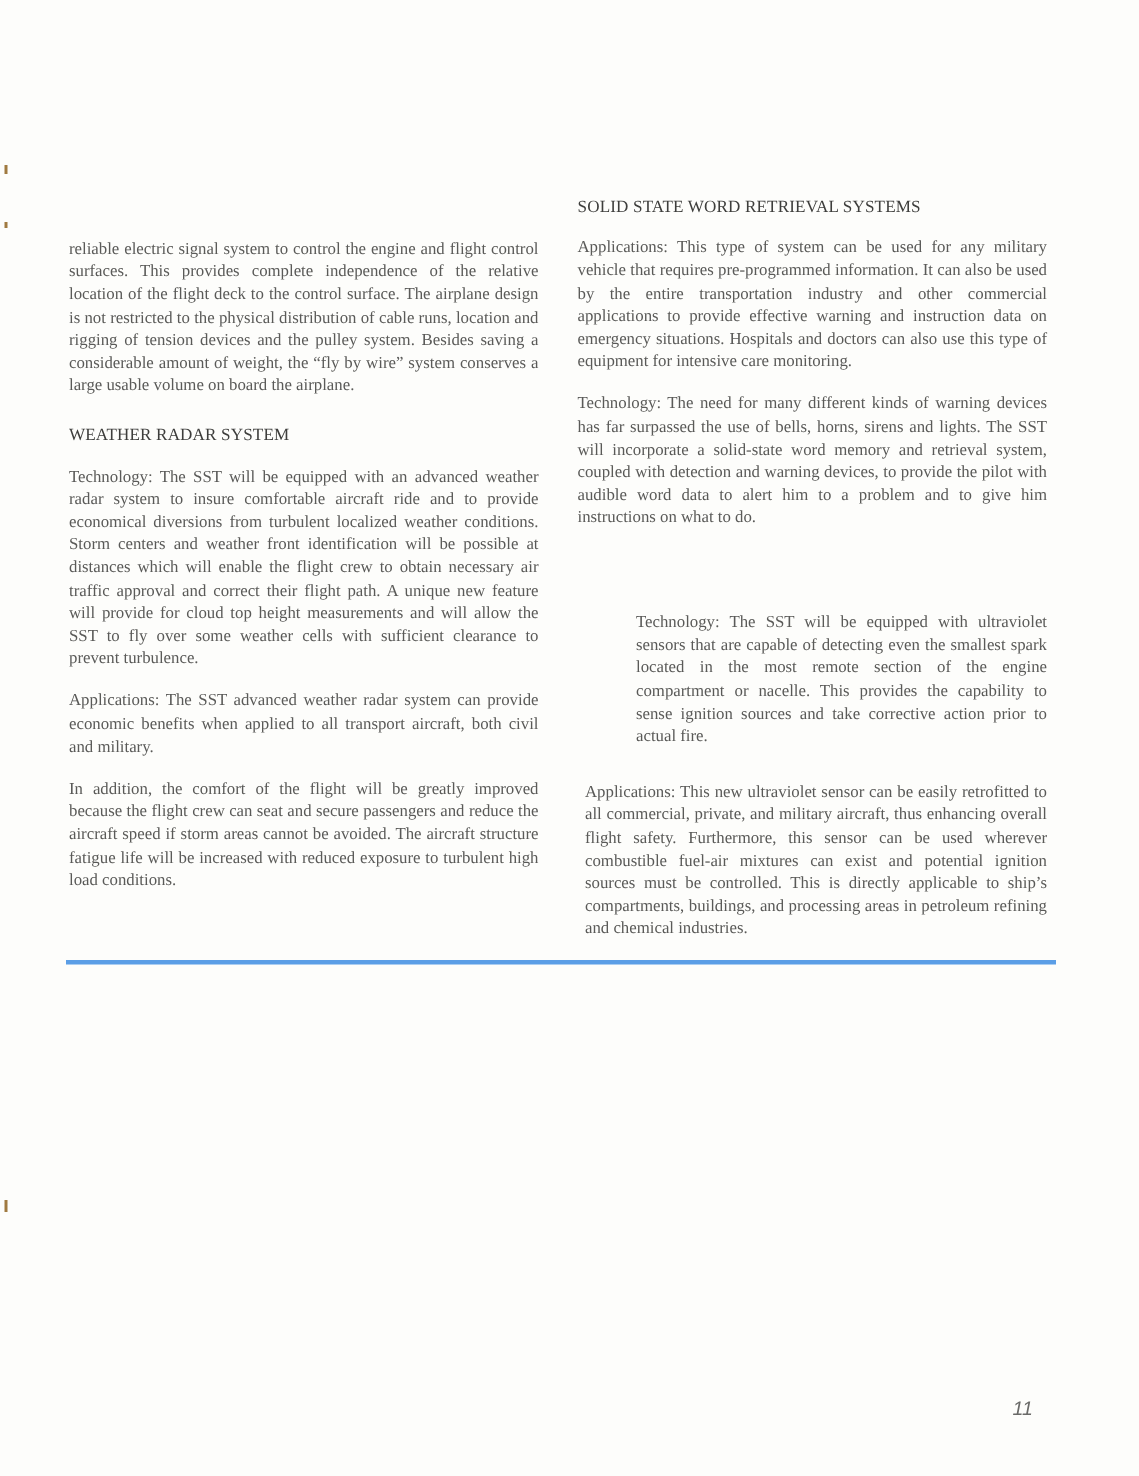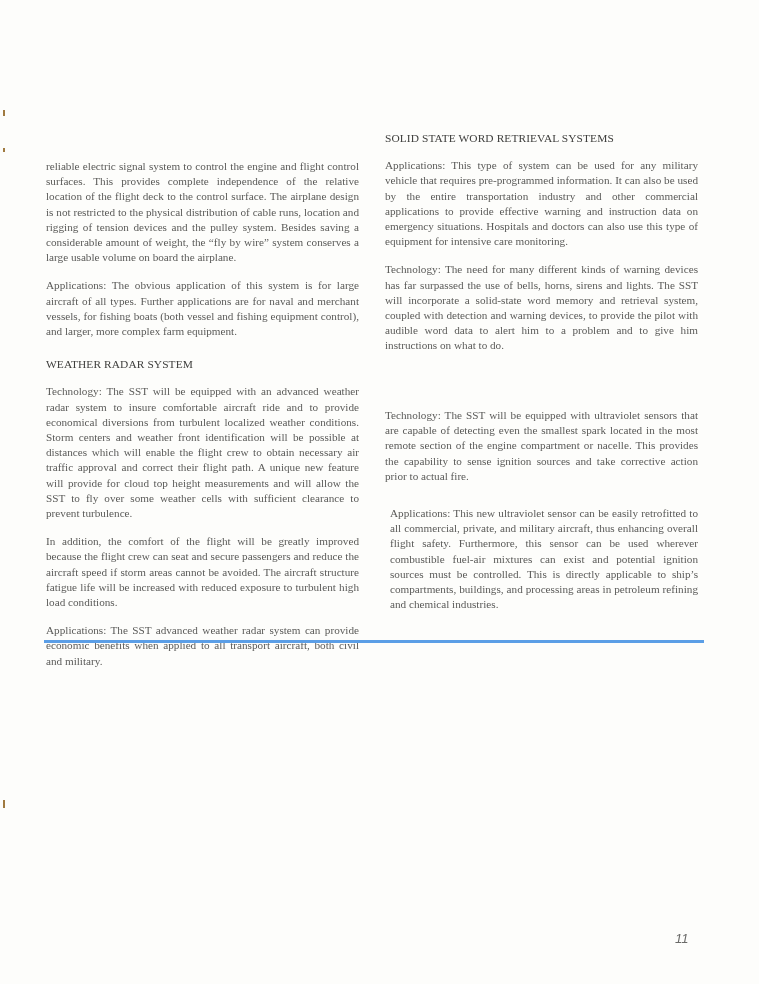--- a/index.html
+++ b/index.html
@@ -20,35 +20,34 @@
     position: absolute; left: 675px; top: 931px; font-style: italic; font-size: 13px; color: #6a6a68;
     font-family: "Liberation Sans", sans-serif;
   }
   .mark { position: absolute; width: 2px; background: #a07a40; }
 </style>
 </head>
 <body>
 
 <div class="col col-left">
   <p>reliable electric signal system to control the engine and flight control surfaces. This provides complete independence of the relative location of the flight deck to the control surface. The airplane design is not restricted to the physical distribution of cable runs, location and rigging of tension devices and the pulley system. Besides saving a considerable amount of weight, the “fly by wire” system conserves a large usable volume on board the airplane.</p>
-  <p>Applications: The obvious application of this system is for large aircraft of all types. Further applications are for naval and merchant vessels, for fishing boats (both vessel and fishing equipment control), and larger, more complex farm equipment.</p>
   <h2 style="margin-top:18px;">WEATHER RADAR SYSTEM</h2>
   <p>Technology: The SST will be equipped with an advanced weather radar system to insure comfortable aircraft ride and to provide economical diversions from turbulent localized weather conditions. Storm centers and weather front identification will be possible at distances which will enable the flight crew to obtain necessary air traffic approval and correct their flight path. A unique new feature will provide for cloud top height measurements and will allow the SST to fly over some weather cells with sufficient clearance to prevent turbulence.</p>
+  <p>Applications: The SST advanced weather radar system can provide economic benefits when applied to all transport aircraft, both civil and military.</p>
   <p>In addition, the comfort of the flight will be greatly improved because the flight crew can seat and secure passengers and reduce the aircraft speed if storm areas cannot be avoided. The aircraft structure fatigue life will be increased with reduced exposure to turbulent high load conditions.</p>
-  <p>Applications: The SST advanced weather radar system can provide economic benefits when applied to all transport aircraft, both civil and military.</p>
 </div>
 
 <div class="col col-right" style="top:131px;">
   <h2>SOLID STATE WORD RETRIEVAL SYSTEMS</h2>
   <p>Applications: This type of system can be used for any military vehicle that requires pre-programmed information. It can also be used by the entire transportation industry and other commercial applications to provide effective warning and instruction data on emergency situations. Hospitals and doctors can also use this type of equipment for intensive care monitoring.</p>
   <p>Technology: The need for many different kinds of warning devices has far surpassed the use of bells, horns, sirens and lights. The SST will incorporate a solid-state word memory and retrieval system, coupled with detection and warning devices, to provide the pilot with audible word data to alert him to a problem and to give him instructions on what to do.</p>
 </div>
 
 <div class="col col-right" style="top:408px;">
-  <p style="margin-bottom:22px;">Technology: The SST will be equipped with ultraviolet sensors that are capable of detecting even the smallest spark located in the most remote section of the engine compartment or nacelle. This provides the capability to sense ignition sources and take corrective action prior to actual fire.</p>
+  <p style="margin-bottom:22px;margin-left:39px;">Technology: The SST will be equipped with ultraviolet sensors that are capable of detecting even the smallest spark located in the most remote section of the engine compartment or nacelle. This provides the capability to sense ignition sources and take corrective action prior to actual fire.</p>
   <p style="padding-left:5px;">Applications: This new ultraviolet sensor can be easily retrofitted to all commercial, private, and military aircraft, thus enhancing overall flight safety. Furthermore, this sensor can be used wherever combustible fuel-air mixtures can exist and potential ignition sources must be controlled. This is directly applicable to ship’s compartments, buildings, and processing areas in petroleum refining and chemical industries.</p>
 </div>
 
 <div class="rule"></div>
 
 <div class="pagenum">11</div>
 
 <div class="mark" style="left:3px; top:110px; height:6px;"></div>
 <div class="mark" style="left:3px; top:148px; height:4px;"></div>
 <div class="mark" style="left:3px; top:800px; height:8px;"></div>

